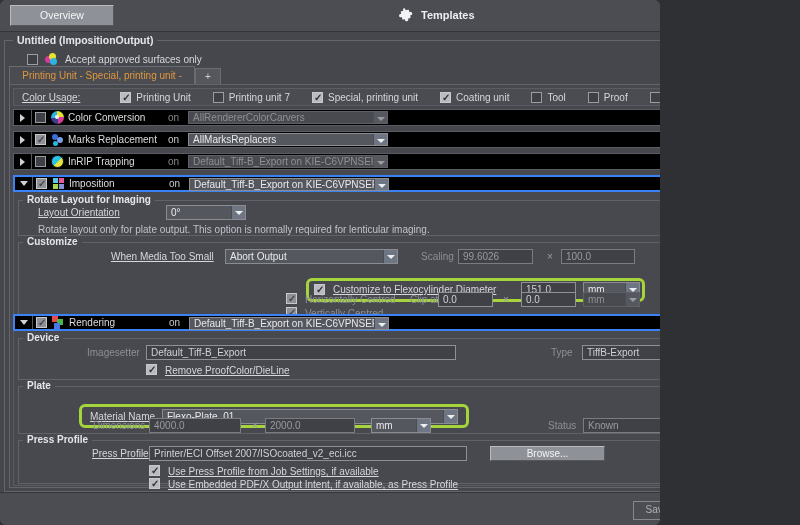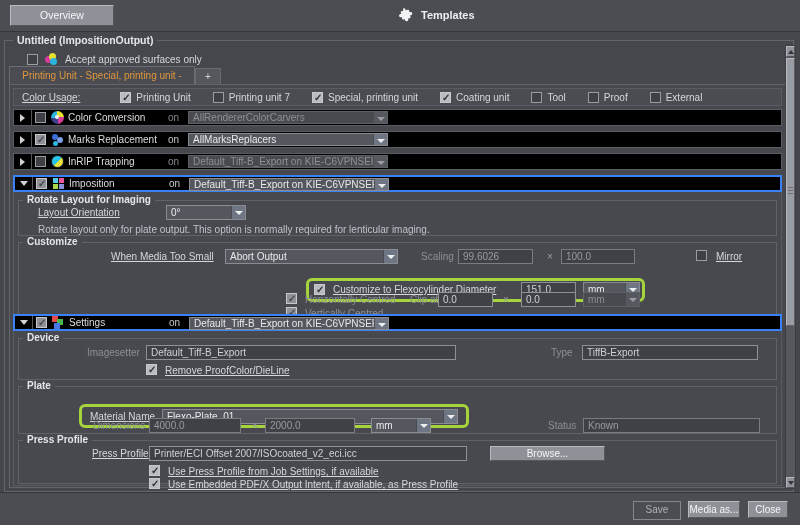--- a/index.html
+++ b/index.html
@@ -1,17 +1,17 @@
 <!DOCTYPE html>
 <html><head>
 <meta charset="utf-8">
 <style>
   html,body{margin:0;padding:0;background:#2e3034;}
-  .win{position:relative;width:800px;height:525px;background:#45474d;overflow:hidden;
-       font-family:"Liberation Sans",sans-serif;font-size:10px;color:#d6d7da;}
+  .win{position:relative;width:660px;height:525px;background:#45474d;overflow:hidden;
+       font-family:"Liberation Sans",sans-serif;font-size:10px;color:#d6d7da;border-radius:6px;}
   
   .topbar{position:absolute;left:0;top:0;width:800px;height:31px;background:#4b4d53;border-bottom:1px solid #33353b;}
   .btn{box-sizing:border-box;background:#8e9197;color:#f5f6f8;text-align:center;
        border-top:1px solid #b8bac0;border-left:1px solid #b8bac0;
        border-right:1px solid #55575b;border-bottom:1px solid #55575b;cursor:default;}
   .overview{position:absolute;left:10px;top:5px;width:104px;height:21px;line-height:19px;font-size:10.5px;}
   .apptitle{position:absolute;left:398px;top:6px;display:flex;align-items:center;gap:6px;}
   .apptitle b{font-size:11px;color:#eceef0;}
   
   .group{position:absolute;left:4px;top:40px;width:790px;height:452px;border:1px solid #63656b;box-sizing:border-box;}
@@ -288,21 +288,21 @@
           <span class="cbc">
               <span class="cb on dim"></span>
             </span>
           <span class="icn">
               <span class="ic render">
                 <i></i>
                 <i></i>
                 <i></i>
               </span>
             </span>
-          <span class="nm">Settings</span>
+          <span class="nm">Rendering</span>
           <span class="onl">on</span>
           <span class="dd"><span>Default_Tiff-B_Export on KIE-C6VPNSERV01</span><span class="arrbtn"></span></span>
         </div>
 
         <div class="fset" style="top:23px;height:42px">
           <span class="legend">Device</span>
           <span class="abs glabel" style="left:68px;top:8px">Imagesetter</span>
           <span class="inp" style="left:127px;top:6px;width:310px">Default_Tiff-B_Export</span>
           <span class="abs glabel" style="left:532px;top:8px">Type</span>
           <span class="inp" style="left:563px;top:6px;width:176px">TiffB-Export</span>

